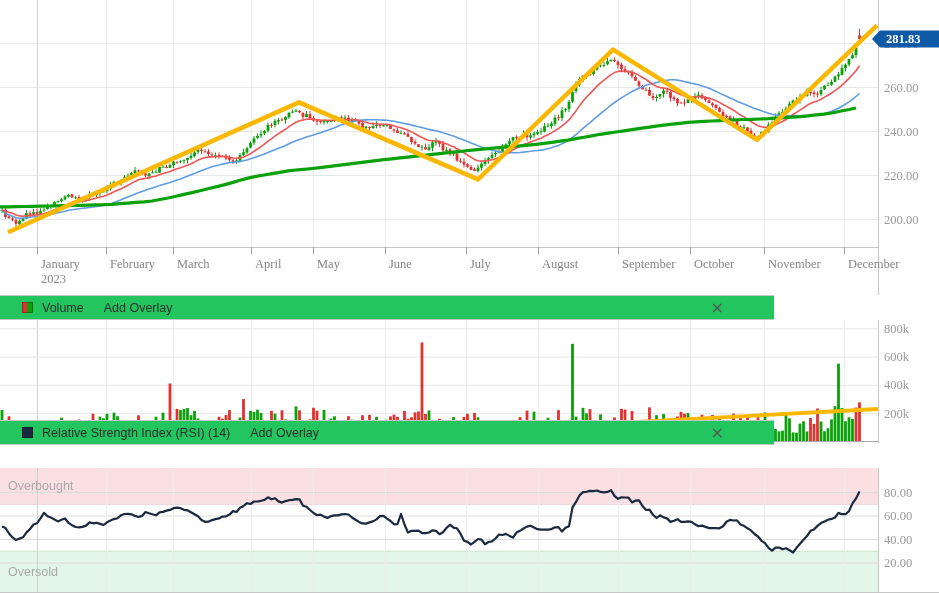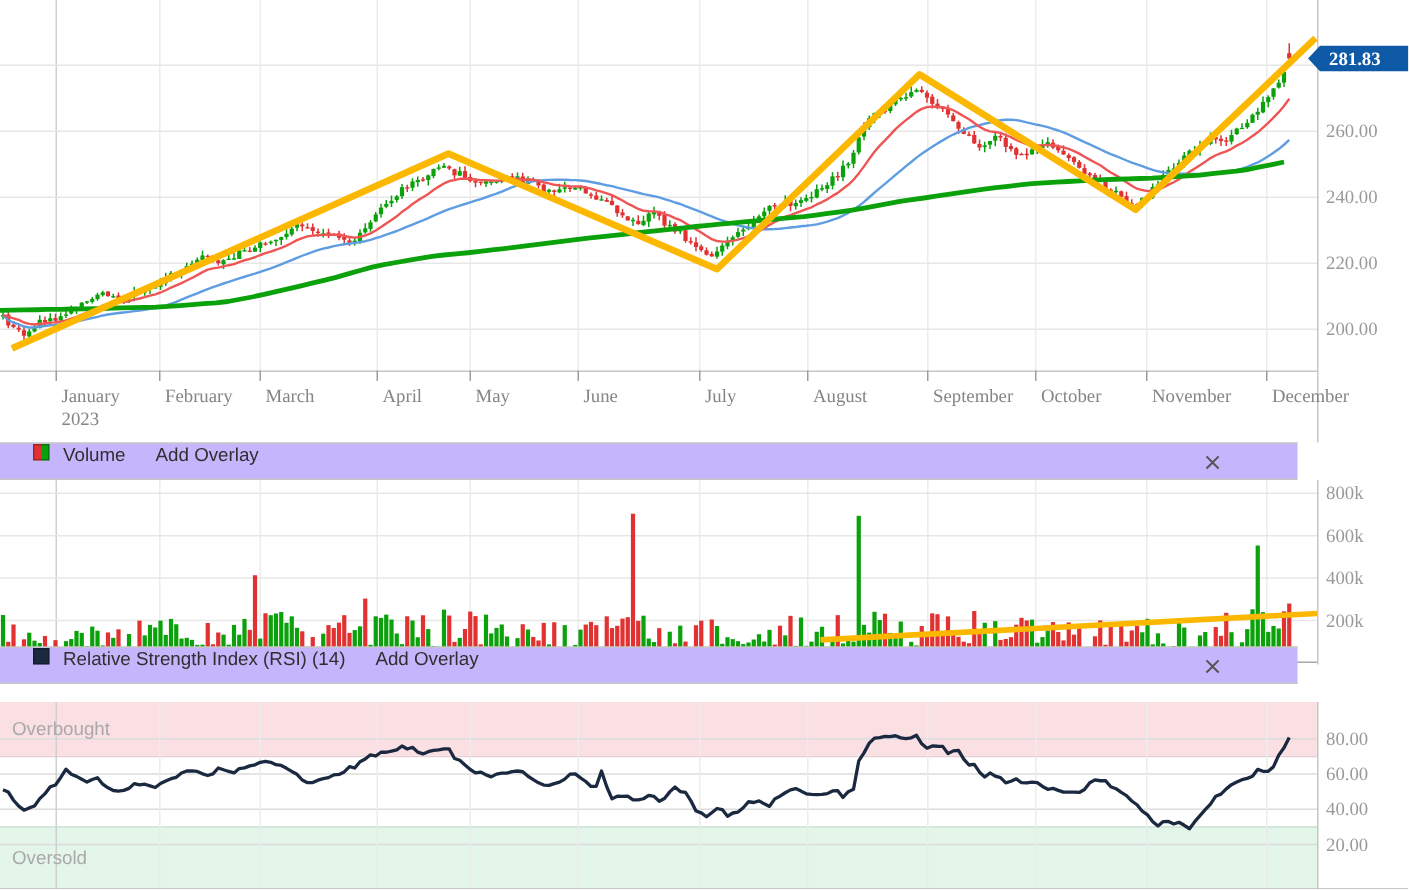--- a/index.html
+++ b/index.html
@@ -2,25 +2,25 @@
 <html><head>
 <meta charset="utf-8">
 <style>
   html,body{margin:0;padding:0;background:#fff}
   .wrap{position:relative;width:939px;height:593px;overflow:hidden;background:#fff;
         font-family:"Liberation Sans",sans-serif}
   svg{position:absolute;left:0;display:block}
   #price-svg{top:0}
   #vol-svg{top:320px}
   #rsi-svg{top:468px}
-  .panel-header{position:absolute;left:0;width:865px;height:25px;box-sizing:border-box;
-      background:#c4b5fd;border-top:1px solid #c6c6c6;border-bottom:1px solid #c6c6c6;
-      display:flex;font-size:12.5px;color:#2f2f2f}
+  .panel-header{position:absolute;left:0;width:774px;height:25px;box-sizing:border-box;
+      background:#22c55e;border-top:1px solid #c6c6c6;border-bottom:1px solid #c6c6c6;
+      display:flex;align-items:center;font-size:12.5px;color:#2f2f2f}
   #vol-header{top:295px}
-  #rsi-header{top:431px}
+  #rsi-header{top:420px}
   .sym{width:11px;height:11px;margin-left:22px;display:inline-block;box-shadow:0 0 0 1px rgba(0,0,0,.28) inset}
   .ttl{margin-left:9px}
   .ovl{margin-left:20px;cursor:pointer;text-decoration:none;color:#2f2f2f}
   .xbtn{position:absolute;right:50px;top:1px;font-size:16px;line-height:22px;color:#555;
         cursor:pointer;font-family:"DejaVu Sans",sans-serif}
   .ax-serif{font-family:"Liberation Serif",serif}
 </style>
 </head>
 <body>
 

